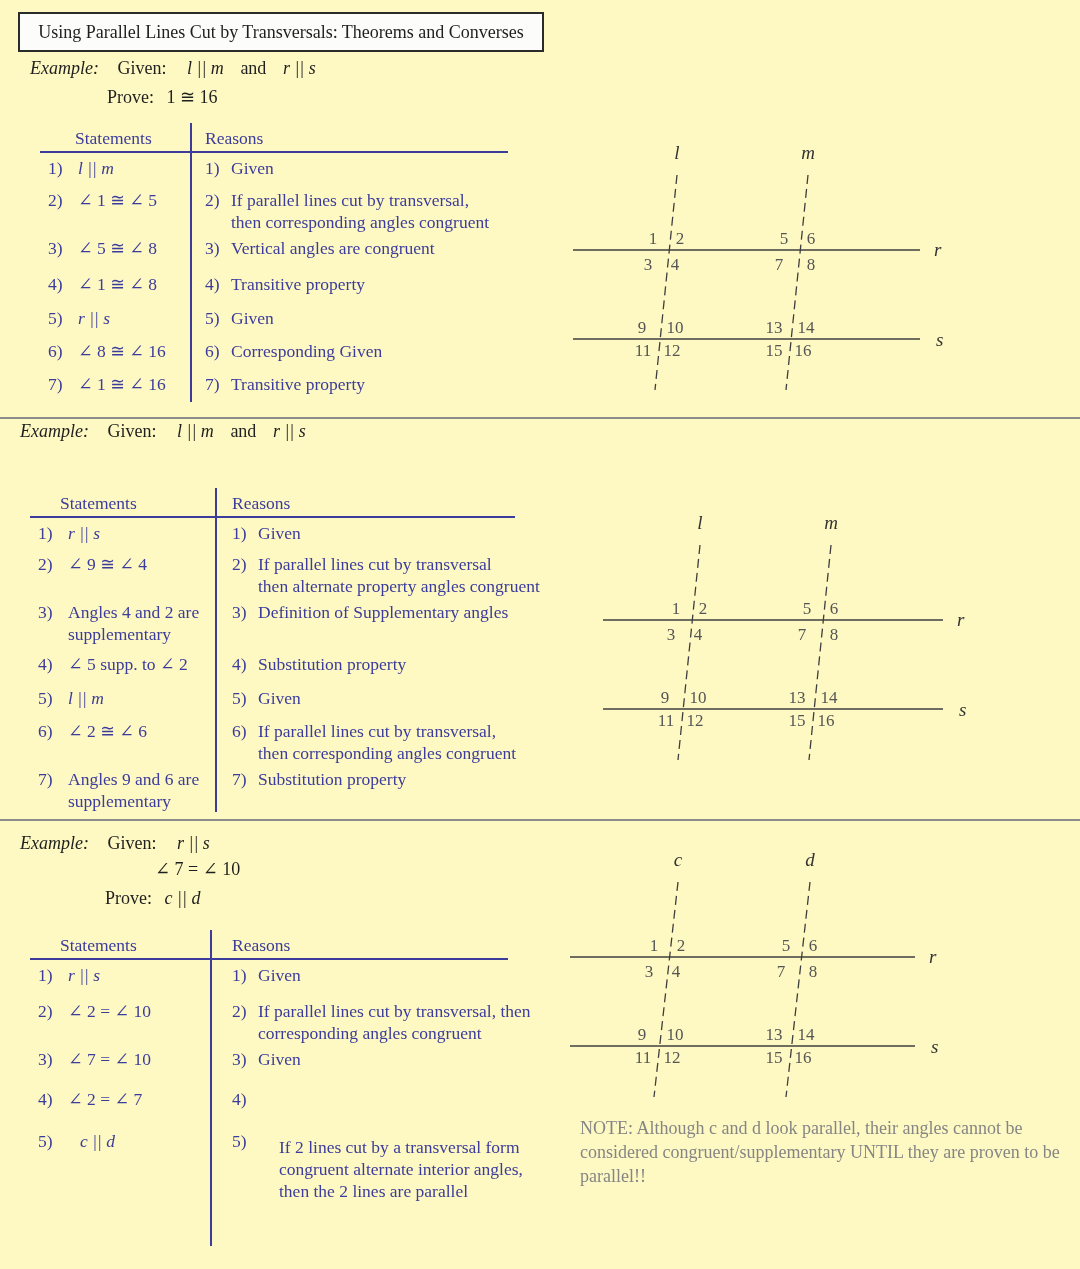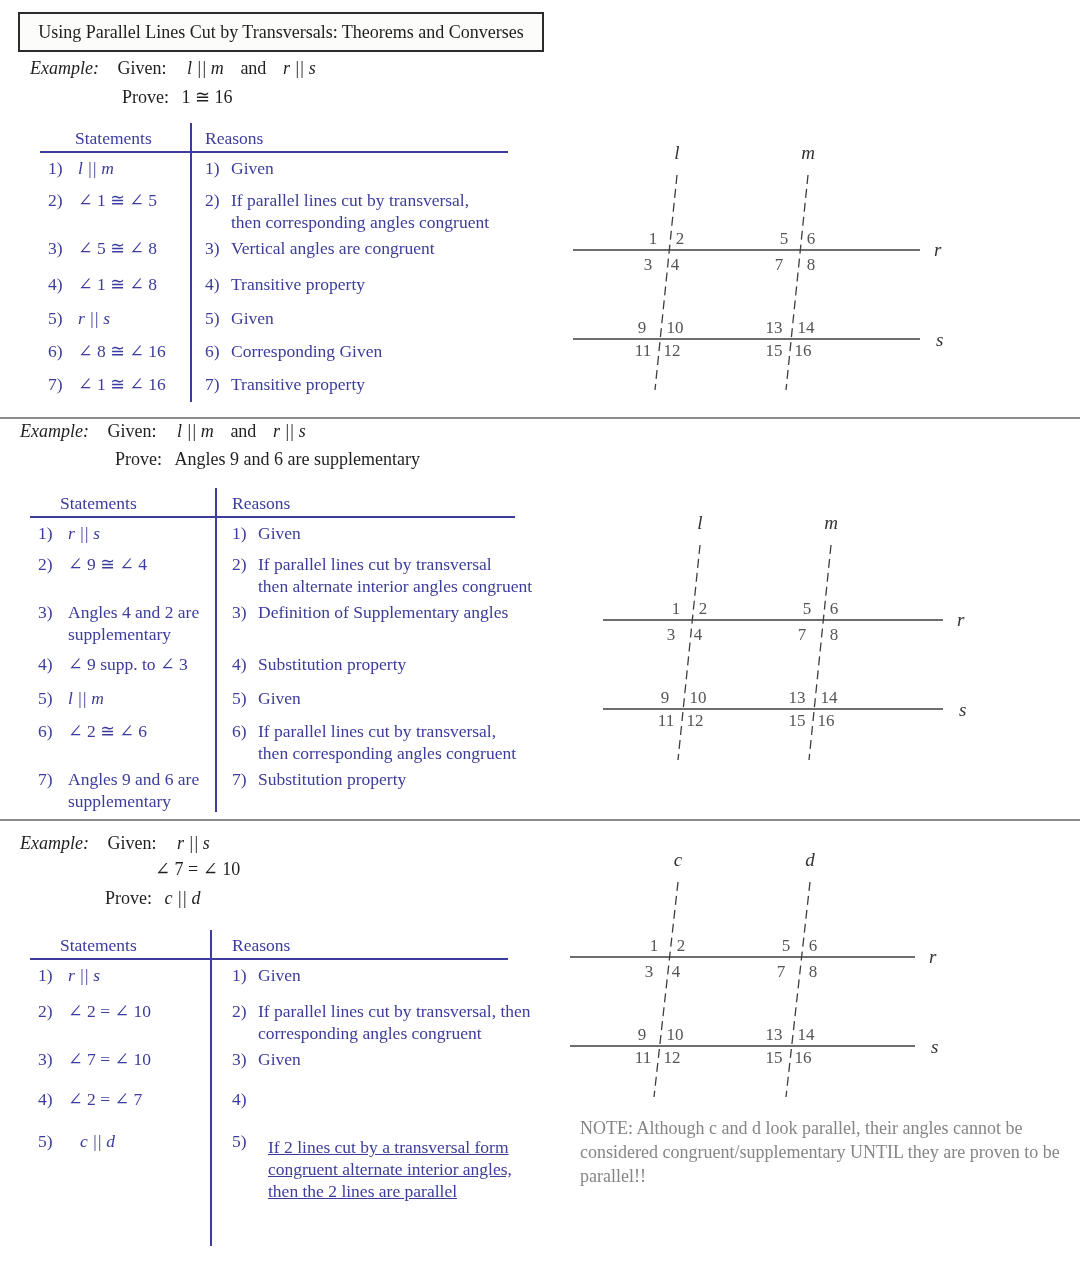--- a/index.html
+++ b/index.html
@@ -5,21 +5,21 @@
   :root{
     --navy:#3c3c9c;
     --ink:#1f1f1f;
     --gray-note:#858585;
     --gray-line:#8c8c8c;
     --diagram-ink:#3e3e3e;
     --diagram-num:#555555;
   }
   html,body{margin:0;padding:0;background:#e8e8e8;}
   .page{
-    position:relative;width:1080px;height:1269px;background:#ffffff;
+    position:relative;width:1080px;height:1269px;background:#fef9c3;
     font-family:"Liberation Serif","DejaVu Serif",serif;color:var(--ink);
     overflow:hidden;
   }
   .title-box{
     position:absolute;left:18px;top:12px;width:522px;height:36px;
     border:2px solid #2b2b2b;display:flex;align-items:center;justify-content:center;
     font-size:18px;white-space:nowrap;background:#fcfcfb;
   }
   .sep{position:absolute;left:0;width:1080px;height:2px;background:var(--gray-line);}
   .exblock{position:absolute;}
@@ -36,21 +36,21 @@
   .vdiv{position:absolute;top:0;bottom:0;width:1.5px;background:var(--navy);}
   .phead{display:flex;height:26px;align-items:flex-end;padding-bottom:2px;border-bottom:2px solid var(--navy);box-sizing:content-box;}
   .scol,.rcol{box-sizing:border-box;}
   .prow{display:flex;align-items:flex-start;padding-top:4px;box-sizing:border-box;}
   .scell{display:flex;box-sizing:border-box;flex-shrink:0;padding-left:8px;}
   .rcell{display:flex;flex:1;}
   .no{flex-shrink:0;display:inline-block;}
   .sno{width:30px;}
   .rno{width:26px;}
   .stxt div,.rtxt div{white-space:nowrap;}
-  .rtxt .sub{margin-left:10px;text-decoration:underline;}
+  .rtxt .sub{margin-left:21px;}
   .rtxt .sub1{margin-top:6px;}
   .diagram{position:absolute;overflow:visible;}
   .diagram line.solid{stroke:var(--diagram-ink);stroke-width:1.3;}
   .diagram line.dash{stroke:var(--diagram-ink);stroke-width:1.3;stroke-dasharray:9 5;}
   .diagram text{font-family:"Liberation Serif","DejaVu Serif",serif;}
   .diagram .tl{font-size:19px;font-style:italic;fill:#333333;text-anchor:middle;}
   .diagram .hl{font-size:19px;font-style:italic;fill:#333333;}
   .diagram .ang{font-size:17px;fill:var(--diagram-num);text-anchor:middle;}
   .note{position:absolute;left:580px;top:1116px;width:482px;color:var(--gray-note);font-size:18px;line-height:24px;}
   .note p{margin:0;}
@@ -69,21 +69,21 @@
   <div class="sep" style="top:819px;"></div>
 
   <div class="exblock" style="left:30px;top:58px;width:520px;height:350px;">
     <div class="exhead">
       <span class="it">Example:</span>
       <span class="g">Given:</span>
       <span class="math m1">l || m</span>
       <span class="andw">and</span>
       <span class="math m2">r || s</span>
     </div>
-    <div class="exline" style="left:77px;top:28px;margin-left:15px;">
+    <div class="exline" style="left:77px;top:28px;">
       <span>Prove:</span>
       <span class="pv">1 ≅ 16</span>
     </div>
 
     <div class="proof" style="left:10px;top:65px;width:450px;">
       <div class="vdiv" style="left:150px;"></div>
       <div class="phead" style="width:468px;">
         <span class="scol" style="width:150px;padding-left:35px;">Statements</span>
         <span class="rcol" style="padding-left:15px;">Reasons</span>
       </div>
@@ -191,24 +191,20 @@
   </div>
 
   <div class="exblock" style="left:20px;top:421px;width:560px;height:395px;">
     <div class="exhead">
       <span class="it">Example:</span>
       <span class="g">Given:</span>
       <span class="math m1">l || m</span>
       <span class="andw">and</span>
       <span class="math m2">r || s</span>
     </div>
-    <div class="exline" style="left:95px;top:28px;">
-      <span>Prove:</span>
-      <span class="pv">Angles 9 and 6 are supplementary</span>
-    </div>
 
     <div class="proof" style="left:10px;top:67px;width:470px;">
       <div class="vdiv" style="left:185px;"></div>
       <div class="phead" style="width:485px;">
         <span class="scol" style="width:185px;padding-left:30px;">Statements</span>
         <span class="rcol" style="padding-left:17px;">Reasons</span>
       </div>
 
       <div class="prow" style="min-height:31px;">
         <div class="scell" style="width:185px;">
@@ -228,21 +224,21 @@
         <div class="scell" style="width:185px;">
           <span class="no sno">2)</span>
           <div class="stxt">
               <div>∠ 9 ≅  ∠ 4</div>
             </div>
         </div>
         <div class="rcell" style="padding-left:17px;">
           <span class="no rno">2)</span>
           <div class="rtxt">
               <div>If parallel lines cut by transversal</div>
-              <div>then alternate interior angles congruent</div>
+              <div>then alternate property angles congruent</div>
             </div>
         </div>
       </div>
       <div class="prow" style="min-height:52px;">
         <div class="scell" style="width:185px;">
           <span class="no sno">3)</span>
           <div class="stxt">
               <div>Angles 4 and 2 are</div>
               <div>supplementary</div>
             </div>
@@ -251,21 +247,21 @@
           <span class="no rno">3)</span>
           <div class="rtxt">
               <div>Definition of Supplementary angles</div>
             </div>
         </div>
       </div>
       <div class="prow" style="min-height:34px;">
         <div class="scell" style="width:185px;">
           <span class="no sno">4)</span>
           <div class="stxt">
-              <div>∠ 9 supp. to  ∠ 3</div>
+              <div>∠ 5 supp. to  ∠ 2</div>
             </div>
         </div>
         <div class="rcell" style="padding-left:17px;">
           <span class="no rno">4)</span>
           <div class="rtxt">
               <div>Substitution property</div>
             </div>
         </div>
       </div>
       <div class="prow" style="min-height:33px;">

